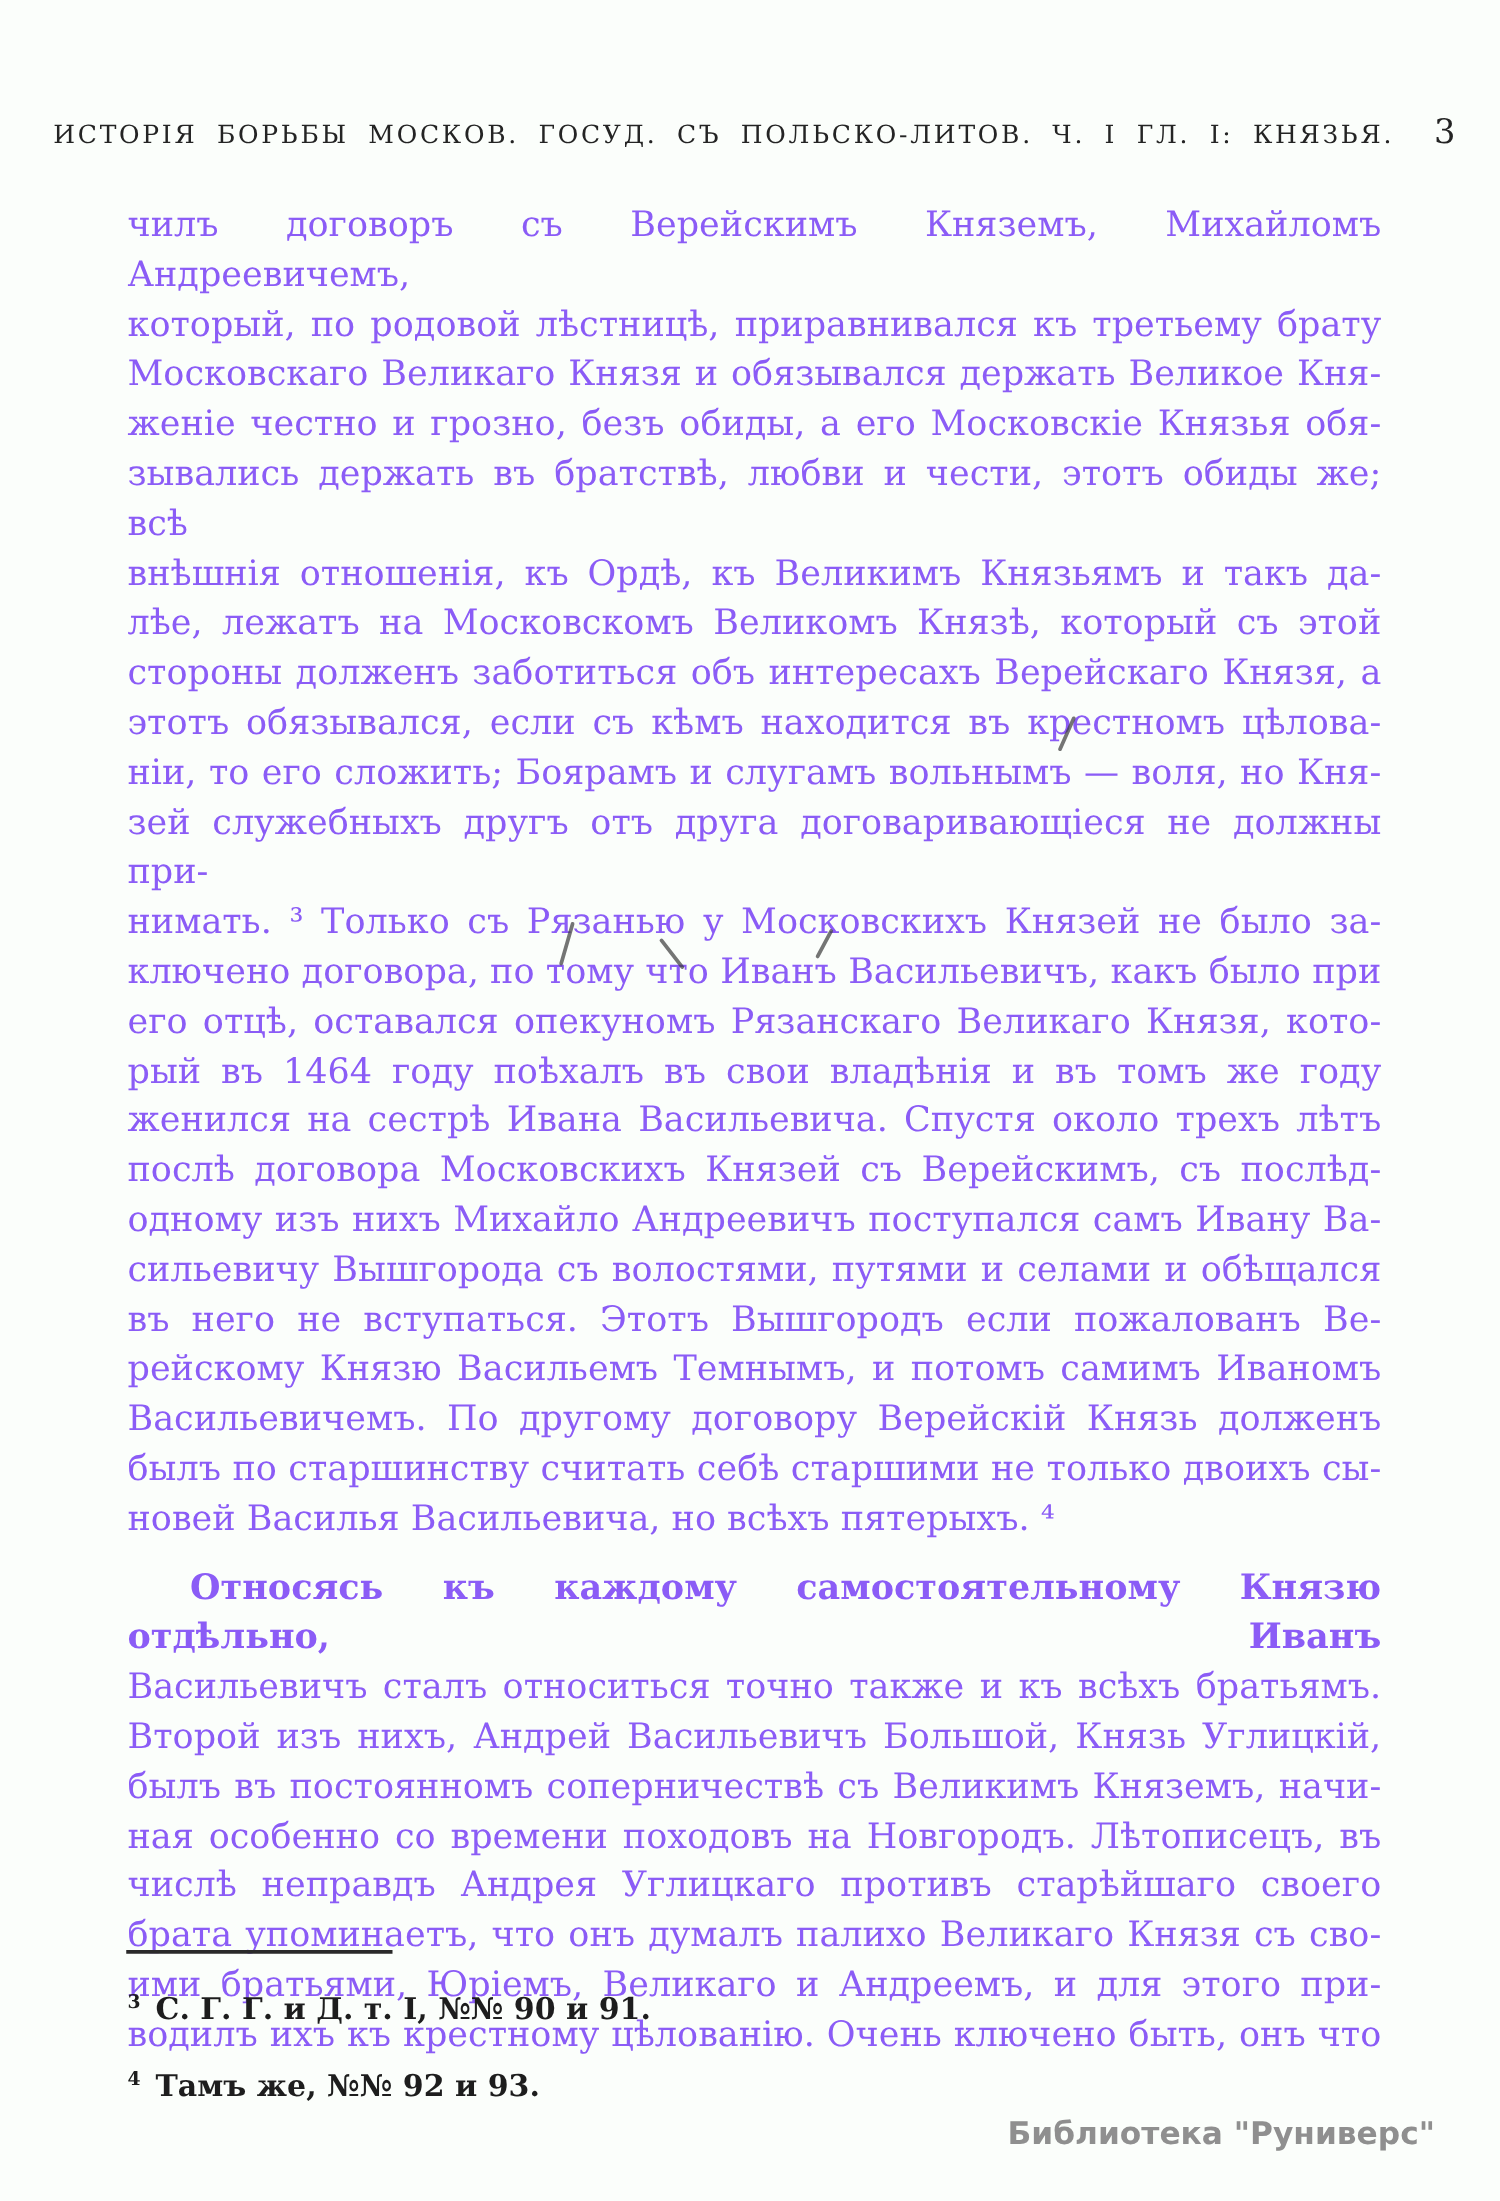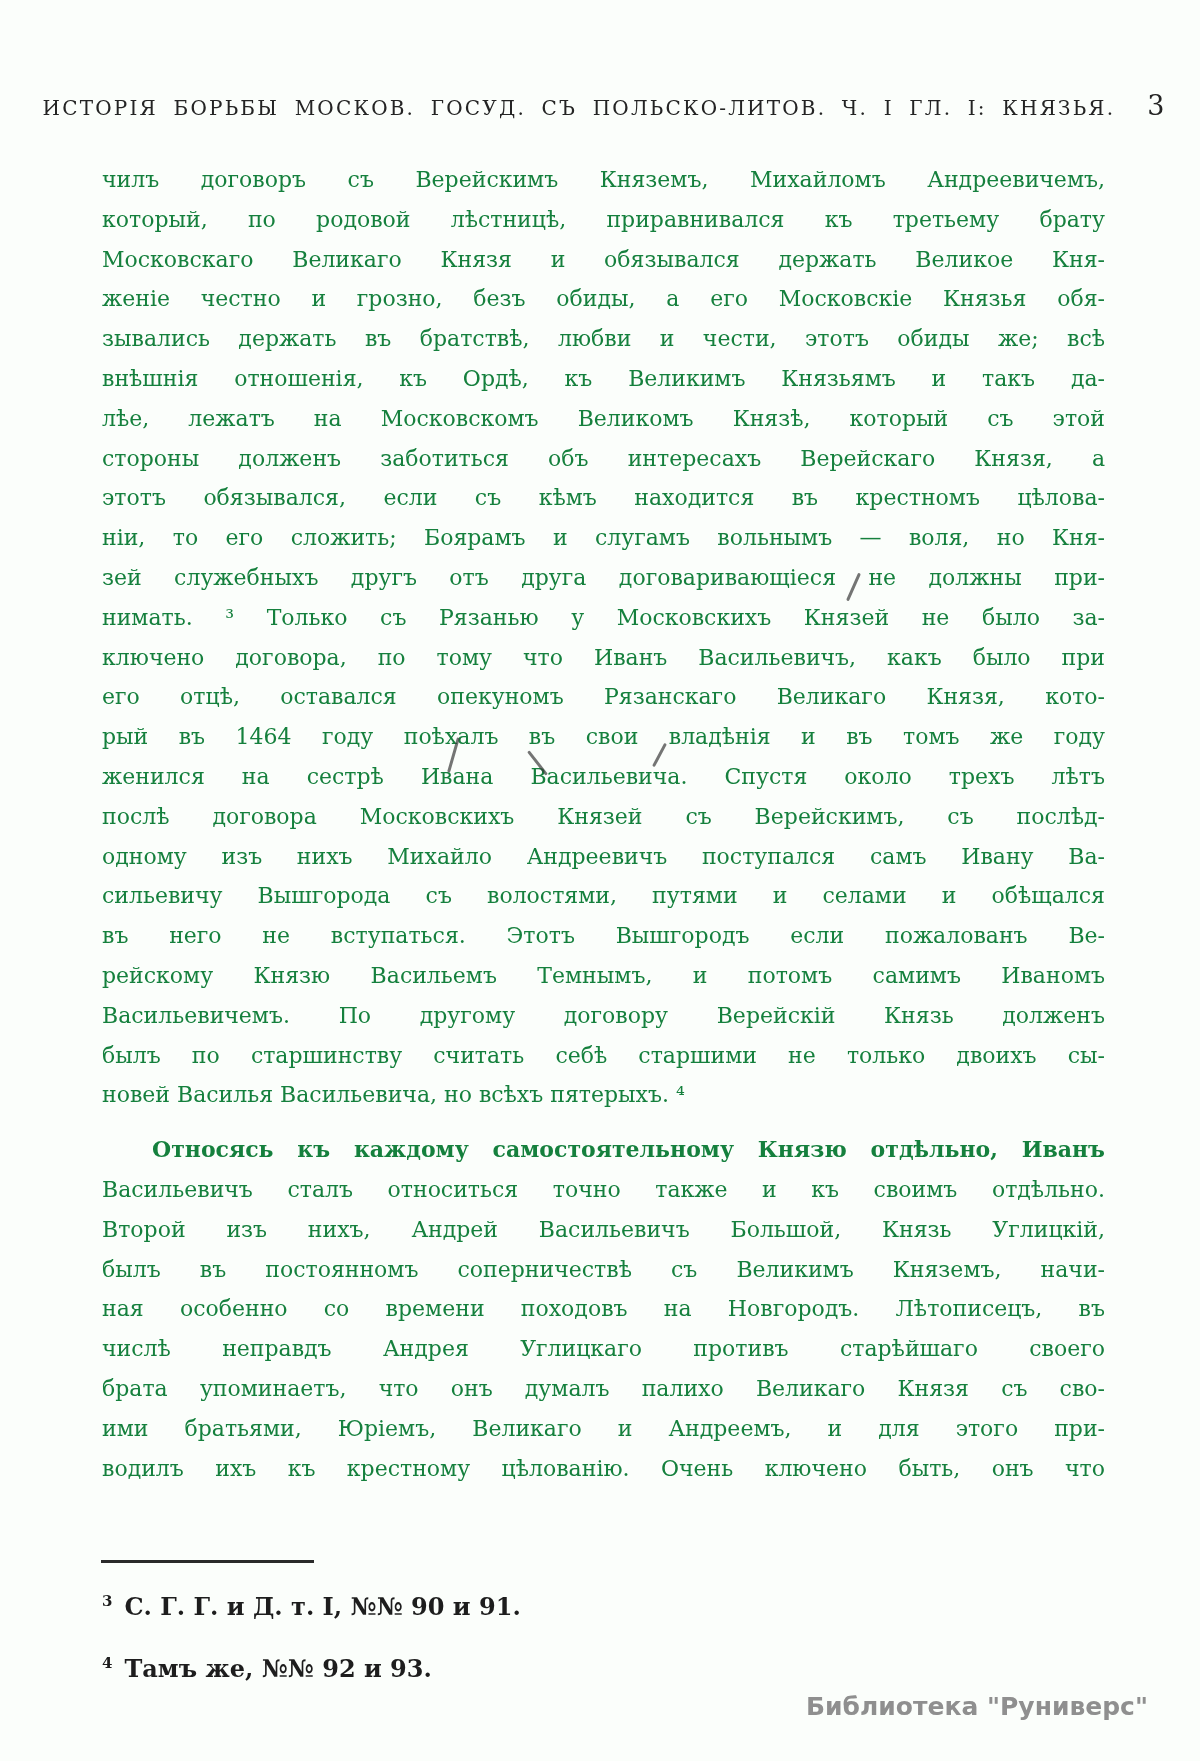--- a/index.html
+++ b/index.html
@@ -24,21 +24,21 @@
     font-size: 20px;
     letter-spacing: 2.2px;
     word-spacing: 7px;
     white-space: nowrap;
   }
   .rh-page { font-size: 27px; margin-left: 32px; }
 
   
   .textblock {
     position: absolute; top: 160px; left: 102px; width: 1003px;
-    font-size: 22px; color: #15803d;
+    font-size: 28px; color: #8b5cf6;
   }
   .line {
     line-height: 39.8px;
     text-align: justify;
     text-align-last: justify;
     text-justify: inter-word;
   }
   .line.indent { text-indent: 50px; }
   .line.lastline { text-align-last: left; }
   .line.parastart { margin-top: 15px; font-weight: bold; }
@@ -98,21 +98,21 @@
       <div class="line">женился на сестрѣ Ивана Васильевича. Спустя около трехъ лѣтъ</div>
       <div class="line">послѣ договора Московскихъ Князей съ Верейскимъ, съ послѣд-</div>
       <div class="line">одному изъ нихъ Михайло Андреевичъ поступался самъ Ивану Ва-</div>
       <div class="line">сильевичу Вышгорода съ волостями, путями и селами и обѣщался</div>
       <div class="line">въ него не вступаться. Этотъ Вышгородъ если пожалованъ Ве-</div>
       <div class="line">рейскому Князю Васильемъ Темнымъ, и потомъ самимъ Иваномъ</div>
       <div class="line">Васильевичемъ. По другому договору Верейскій Князь долженъ</div>
       <div class="line">былъ по старшинству считать себѣ старшими не только двоихъ сы-</div>
       <div class="line lastline">новей Василья Васильевича, но всѣхъ пятерыхъ. ⁴</div>
       <div class="line indent parastart">Относясь къ каждому самостоятельному Князю отдѣльно, Иванъ</div>
-      <div class="line">Васильевичъ сталъ относиться точно также и къ своимъ отдѣльно.</div>
+      <div class="line">Васильевичъ сталъ относиться точно также и къ всѣхъ братьямъ.</div>
       <div class="line">Второй изъ нихъ, Андрей Васильевичъ Большой, Князь Углицкій,</div>
       <div class="line">былъ въ постоянномъ соперничествѣ съ Великимъ Княземъ, начи-</div>
       <div class="line">ная особенно со времени походовъ на Новгородъ. Лѣтописецъ, въ</div>
       <div class="line">числѣ неправдъ Андрея Углицкаго противъ старѣйшаго своего</div>
       <div class="line">брата упоминаетъ, что онъ думалъ палихо Великаго Князя съ сво-</div>
       <div class="line">ими братьями, Юріемъ, Великаго и Андреемъ, и для этого при-</div>
       <div class="line">водилъ ихъ къ крестному цѣлованію. Очень ключено быть, онъ что</div>
     </main>
 
   <div class="ink-mark m1"></div>

